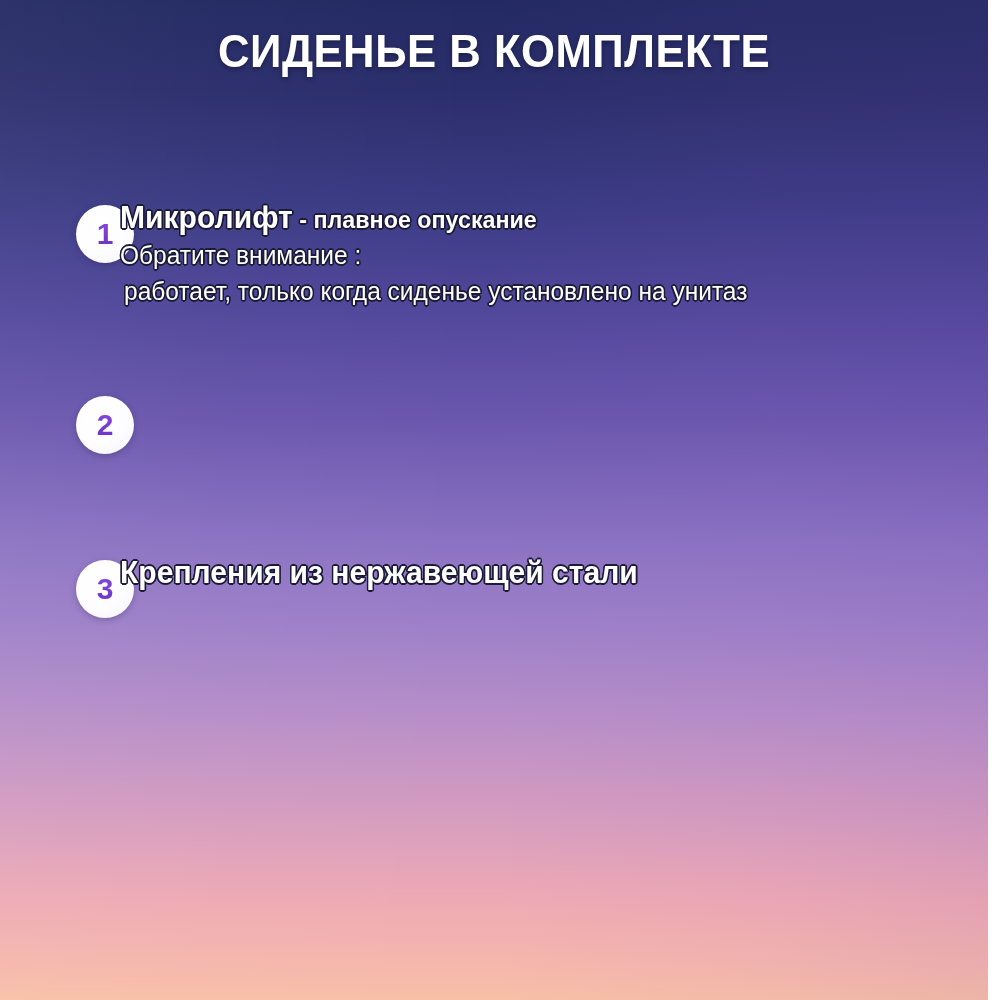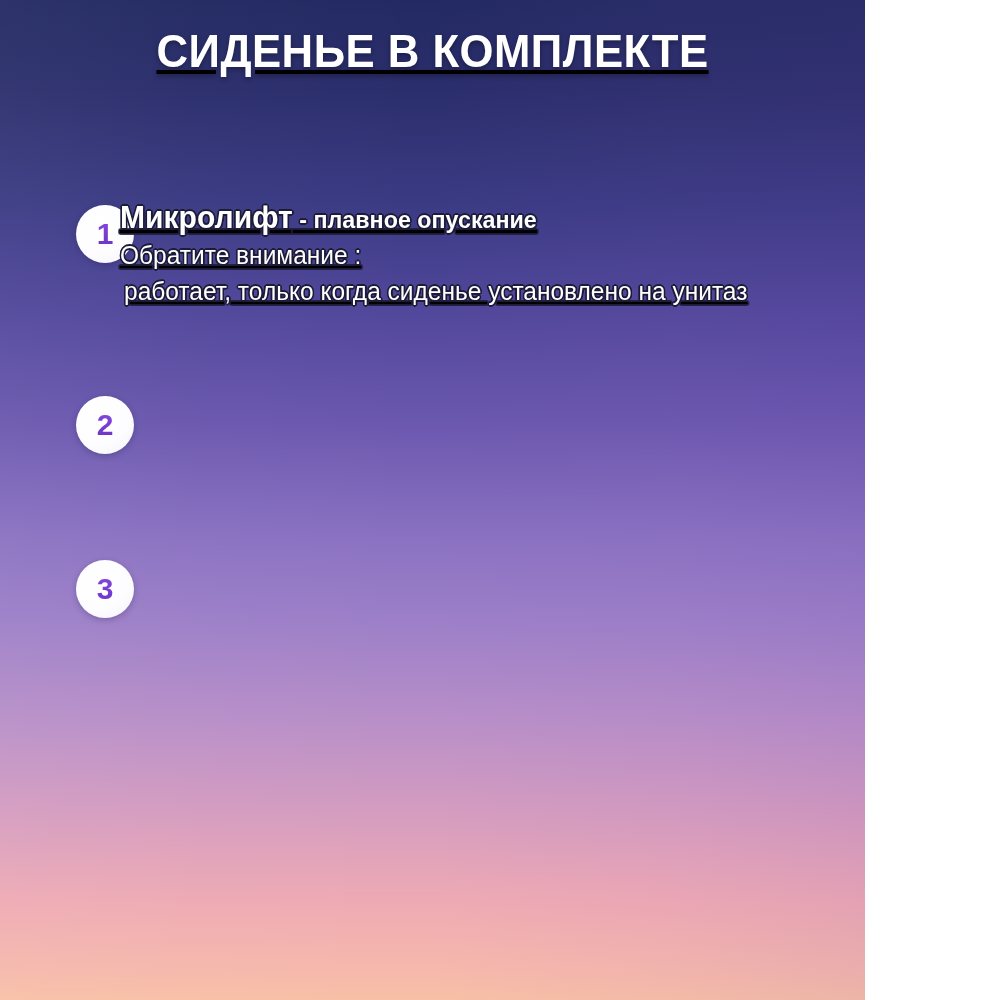--- a/index.html
+++ b/index.html
@@ -8,38 +8,37 @@
   }
   body {
     width: 1000px;
     height: 1000px;
     font-family: "Liberation Sans", sans-serif;
     overflow: hidden;
   }
 
   #poster {
     position: relative;
-    width: 865px;
+    width: 988px;
     height: 1000px;
     overflow: hidden;
     background:
       linear-gradient(to bottom,
         #232a63 0%,
         #2b2e6c 9%,
         #3a3a83 20%,
         #51479b 31%,
         #6a57ae 42%,
         #8b72c2 54%,
         #9c7fc8 62%,
         #b88fc8 72%,
         #d49cc0 81%,
         #eeaab4 90%,
         #f6b8ac 97%,
         #f8c0a6 100%);
-    text-decoration: underline;
   }
   
   #poster::before {
     content: "";
     position: absolute;
     inset: 0;
     background: linear-gradient(to right,
       rgba(255,255,255,0.045) 0%,
       rgba(255,255,255,0.015) 22%,
       rgba(255,255,255,0.00) 50%,
@@ -170,17 +169,20 @@
     <div class="feature feature-2">
       <div class="badge">
         <span>2</span>
       </div>
     </div>
 
     <div class="feature feature-3">
       <div class="badge">
         <span>3</span>
       </div>
+      <div class="feature-body">
+        <div class="feat-head outlined"><span>Крепления из нержавеющей стали</span></div>
+      </div>
     </div>
 
   </div>
 
 </div>
 
 </body></html>

